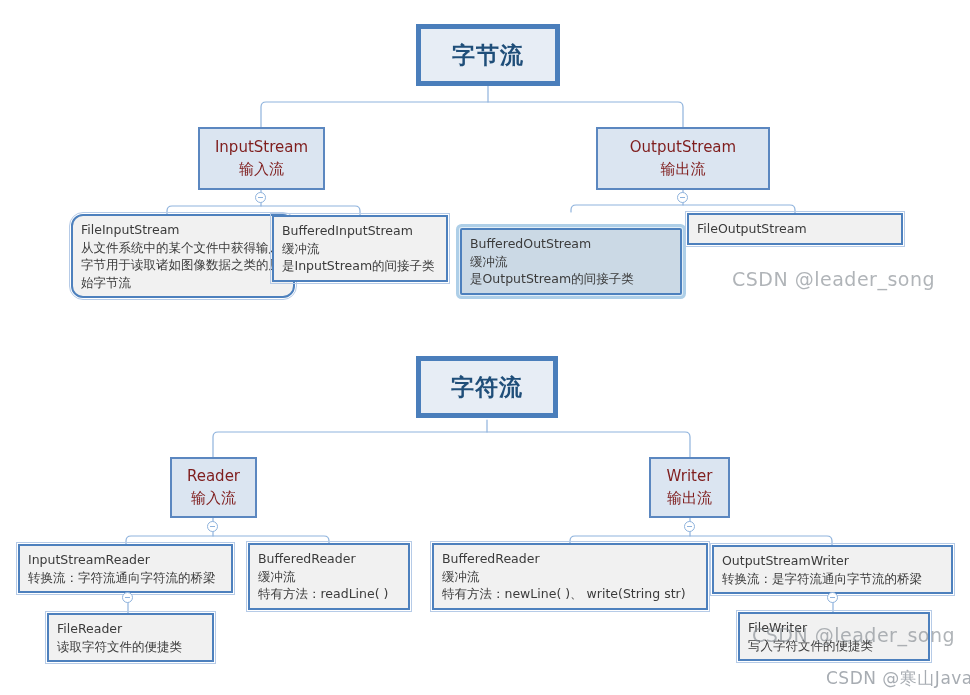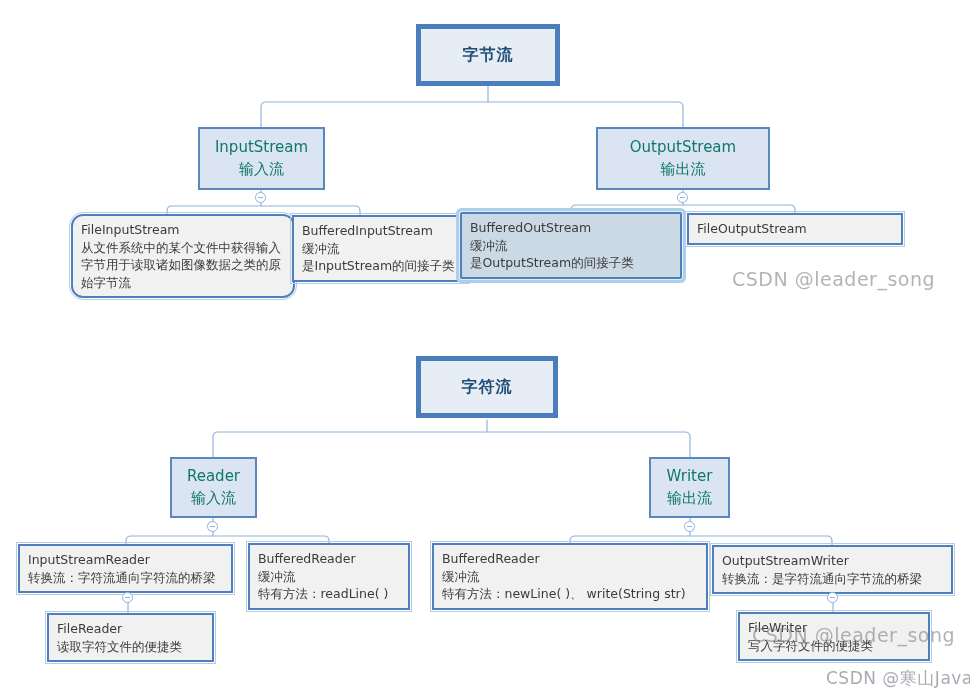--- a/index.html
+++ b/index.html
@@ -4,37 +4,38 @@
 <style>
   html,body { margin:0; padding:0; background:#ffffff; }
   .canvas {
     position:relative; width:970px; height:695px; background:#ffffff;
     font-family:"DejaVu Sans","Liberation Sans",sans-serif; overflow:hidden;
   }
   svg.wires { position:absolute; left:0; top:0; z-index:0; }
   .node { position:absolute; box-sizing:border-box; z-index:1; }
   .root-node {
     background:#e7edf5; border:5px solid #4a7ebb; color:#1f4e79;
-    font-weight:bold; font-size:16px; letter-spacing:1px;
+    font-weight:bold; font-size:23px; letter-spacing:1px;
     display:flex; align-items:center; justify-content:center;
   }
   .branch-node {
-    background:#dbe5f1; border:2.5px solid #5b87c0; color:#0f766e;
+    background:#dbe5f1; border:2.5px solid #5b87c0; color:#7f1d1d;
     font-size:15px; line-height:1.45; text-align:right;
     display:flex; flex-direction:column; align-items:center; justify-content:center;
   }
   .leaf-node {
     background:#f1f1f1; border:2px solid #4d80bd;
     outline:1px solid #b6cbe7; outline-offset:1px;
     color:#3b3b3b; font-size:12.5px; line-height:1.4; padding:5px 8px;
   }
   .leaf-node .desc { white-space:pre-line; }
   .leaf-node.selected {
     background:#cbd9e5; outline:none; border-radius:2px;
     box-shadow:0 0 0 1px #e2eef7, 0 0 0 4px #aecfe8;
+    margin-top:16px;
   }
   .toggle {
     position:absolute; width:11px; height:11px; box-sizing:border-box;
     border:1px solid #8fb3dd; border-radius:50%; background:#ffffff;
     display:flex; align-items:center; justify-content:center; z-index:3; cursor:pointer;
   }
   .toggle .minus { width:5px; height:1px; background:#8fb3dd; }
   .watermark {
     position:absolute; z-index:4; font-size:19px; letter-spacing:0.5px;
     color:rgba(128,134,141,0.62); white-space:nowrap;
@@ -79,21 +80,21 @@
   <div class="node branch-node" style="left:596px;top:127px;width:174px;height:63px;">
     <span>OutputStream</span>
     <span>输出流</span>
   </div>
 
   <div class="node leaf-node" style="left:71px;top:214px;width:224px;border-radius:12px;">
     <div>FileInputStream</div>
     <div class="desc">从文件系统中的某个文件中获得输入字节用于读取诸如图像数据之类的原始字节流</div>
   </div>
 
-  <div class="node leaf-node" style="left:272px;top:215px;width:176px;margin-left:20px;">
+  <div class="node leaf-node" style="left:272px;top:215px;width:176px;">
     <div>BufferedInputStream</div>
     <div class="desc">缓冲流
 是InputStream的间接子类</div>
   </div>
 
   <div class="node leaf-node selected" style="left:460px;top:212px;width:222px;">
     <div>BufferedOutStream</div>
     <div class="desc">缓冲流
 是OutputStream的间接子类</div>
   </div>

